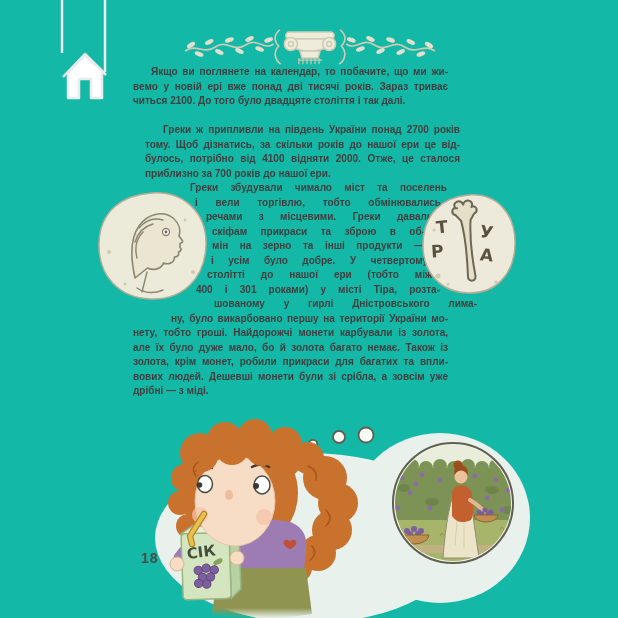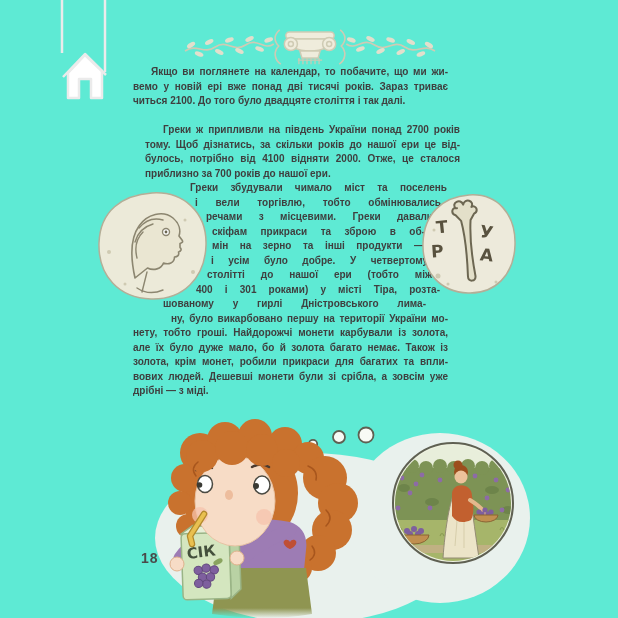--- a/index.html
+++ b/index.html
@@ -1,17 +1,17 @@
 <!DOCTYPE html>
 <html><head>
 <meta charset="utf-8">
 <style>
   * { margin:0; padding:0; box-sizing:border-box; }
   html,body { width:618px; height:618px; background:#ffffff; }
-  .page { position:relative; width:618px; height:618px; background:#5eead4; overflow:hidden;
+  .page { position:relative; width:618px; height:618px; background:#14b8a6; overflow:hidden;
           font-family:"Liberation Sans", sans-serif; }
 
   
   .home-btn { position:absolute; left:58px; top:0; width:60px; height:105px; cursor:pointer; }
 
   
   .ornament { position:absolute; left:183px; top:26px; width:254px; height:42px; }
 
   
   .para { position:absolute; left:133px; width:315px;
@@ -25,21 +25,21 @@
   .ind { margin-left:18px; width:297px; }
 
   .p3 .line:nth-child(1)  { margin-left:57px; width:257px; }
   .p3 .line:nth-child(2)  { margin-left:62px; width:246px; }
   .p3 .line:nth-child(3)  { margin-left:73px; width:227px; }
   .p3 .line:nth-child(4)  { margin-left:79px; width:213px; }
   .p3 .line:nth-child(5)  { margin-left:79px; width:212px; }
   .p3 .line:nth-child(6)  { margin-left:78px; width:217px; }
   .p3 .line:nth-child(7)  { margin-left:74px; width:225px; }
   .p3 .line:nth-child(8)  { margin-left:63px; width:244px; }
-  .p3 .line:nth-child(9)  { margin-left:30px; width:263px; }
+  .p3 .line:nth-child(9)  { margin-left:81px; width:263px; }
   .p3 .line:nth-child(10) { margin-left:38px; width:277px; }
 
   
   .coin-left  { position:absolute; left:95px;  top:190px; width:115px; height:112px; }
   .coin-right { position:absolute; left:418px; top:192px; width:102px; height:104px; }
 
   
   .illustration { position:absolute; left:140px; top:418px; width:390px; height:200px; }
 
   

